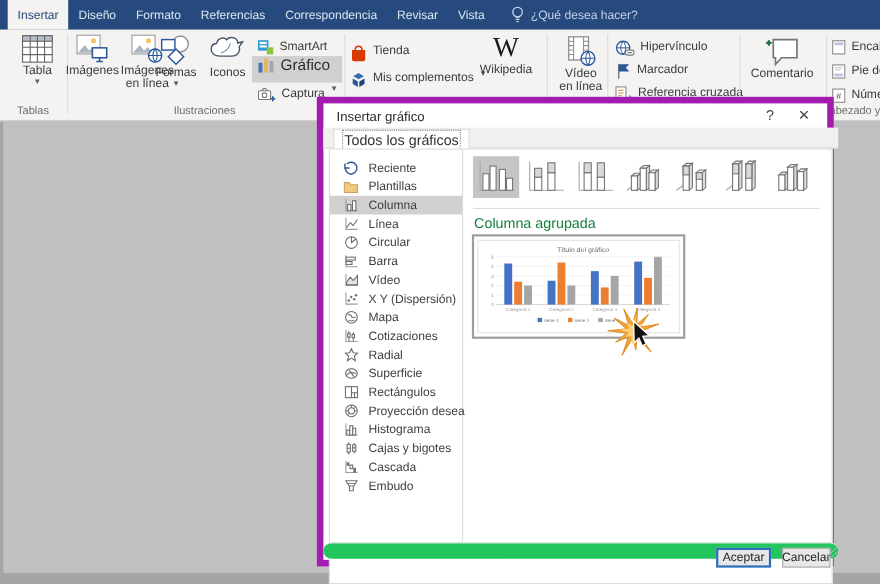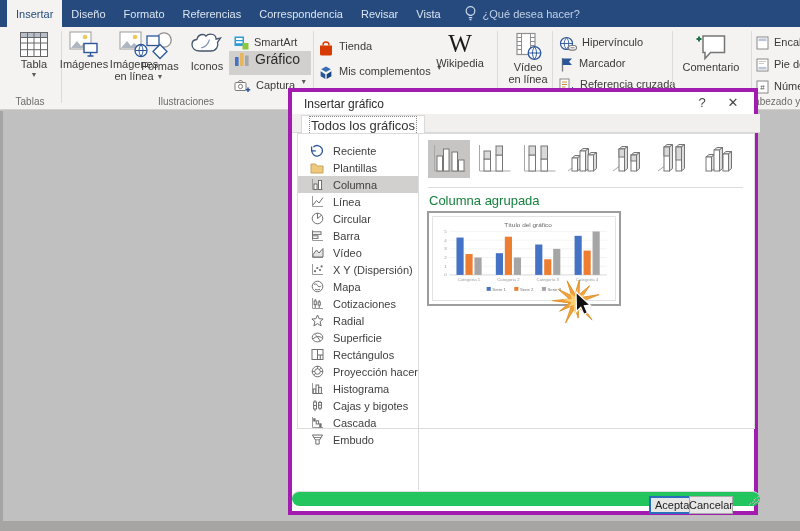--- a/index.html
+++ b/index.html
@@ -19,45 +19,45 @@
   .rowbtn{position:absolute;display:flex;align-items:flex-start;gap:5px;font-size:11px;color:#3b3a39;white-space:nowrap;}
   .grouplabel{position:absolute;bottom:2px;font-size:10px;color:#6e6c6a;text-align:center;white-space:nowrap;}
   .divider{position:absolute;top:4px;height:72px;width:1px;background:#ddDBd8;}
   .hl{background:#d2d0ce;}
   .wikiW{font-family:"Liberation Serif",serif;font-size:25px;color:#1a1a1a;line-height:26px;}
   
   .docarea{position:absolute;left:0;top:111px;width:800px;height:420px;background:#c0c0c0;}
   .leftstrip{position:absolute;left:0;top:111px;width:3px;height:410px;background:#a7a5a3;}
   .bottomstrip{position:absolute;left:0;top:521px;width:800px;height:10px;background:#a7a5a3;}
   
-  .dialog{position:absolute;left:288px;top:88px;width:470px;height:427px;background:#fff;border:4px solid #a21caf;z-index:10;}
+  .dialog{position:absolute;left:288px;top:88px;width:470px;height:427px;background:#fff;border:6px solid #a21caf;z-index:10;}
   .dlg-title{position:absolute;left:12px;top:5px;font-size:12px;color:#2b2b2b;}
   .dlg-help{position:absolute;right:44px;top:3px;font-size:13px;color:#444;width:16px;text-align:center;}
   .dlg-close{position:absolute;right:13px;top:3px;font-size:13px;color:#444;width:16px;text-align:center;}
   .tabstrip{position:absolute;left:0;top:22px;width:468px;height:19px;background:#f1f0ef;border-bottom:1px solid #d9d9d9;}
   .dlg-tab{position:absolute;left:9px;top:1px;height:19px;padding:0 9px;background:#fff;border:1px solid #d9d9d9;border-bottom:none;
     font-size:13px;color:#333;display:flex;align-items:center;}
   .dlg-tab .inner{outline:1px dotted #8a8a8a;outline-offset:1px;}
-  .page{position:absolute;left:5px;top:41px;width:458px;height:296px;background:#fff;border:1px solid #dcdcdc;}
+  .page{position:absolute;left:5px;top:41px;width:458px;height:396px;background:#fff;border:1px solid #dcdcdc;}
   .catlist{position:absolute;left:0;top:0;width:121px;height:356px;border-right:1px solid #dcdcdc;padding-top:8px;}
   .cat{display:flex;align-items:center;height:17px;padding-left:12px;gap:9px;font-size:11px;color:#404040;white-space:nowrap;}
   .cat.sel{background:#d2d0ce;}
   .cat .cic{width:14px;height:13px;display:flex;align-items:center;justify-content:center;flex:0 0 14px;}
   .rightpane{position:absolute;left:122px;top:0;width:335px;height:356px;}
   .thumbs{position:absolute;left:8px;top:6px;display:flex;gap:3px;}
   .thumb{width:42px;height:38px;display:flex;align-items:center;justify-content:center;}
   .thumb.sel{background:#c6c5c3;}
   .subsep{position:absolute;left:8px;top:53px;width:315px;border-top:1px solid #dcdcdc;}
   .subheading{position:absolute;left:9px;top:59px;font-size:13px;color:#15803d;}
   .preview{position:absolute;left:7px;top:77px;width:194px;height:95px;border:2px solid #9e9d9b;background:#fff;padding:3px;}
   .preview .chartframe{width:100%;height:100%;border:1px solid #e3e3e3;}
   .dlg-footer{position:absolute;left:0;top:399px;width:468px;height:15px;background:#22c55e;border-top:1px solid #ddd;border-radius:12px;}
   .okbtn{position:absolute;left:357px;top:4px;width:50px;height:18px;background:#e7e7e7;border:2px solid #2a6fbe;
     font-size:11px;color:#222;display:flex;align-items:center;justify-content:center;}
-  .cancelbtn{position:absolute;left:397px;top:4px;width:44px;height:18px;background:#e7e7e7;border:1px solid #a9a9a9;
+  .cancelbtn{position:absolute;left:417px;top:4px;width:44px;height:18px;background:#e7e7e7;border:1px solid #a9a9a9;
     font-size:11px;color:#222;display:flex;align-items:center;justify-content:center;}
   .grip{position:absolute;right:1px;bottom:1px;width:10px;height:10px;
     background:linear-gradient(135deg,transparent 50%,#b5b5b5 50%,#b5b5b5 55%,transparent 55%,transparent 70%,#b5b5b5 70%,#b5b5b5 75%,transparent 75%);}
   .starburst{position:absolute;left:548px;top:280px;width:64px;height:50px;z-index:20;}
   .ic{display:flex;align-items:center;justify-content:center;}
 </style>
 </head>
 <body>
 
 <div class="screen">
@@ -433,21 +433,21 @@
             <span>Rectángulos</span>
           </div>
           <div class="cat">
             <span class="cic">
               <svg width="13" height="13" viewBox="0 0 13 13">
                 <circle cx="6.5" cy="6.5" r="5.3" fill="#fff" stroke="#6f6f6f" stroke-width="1"></circle>
                 <circle cx="6.5" cy="6.5" r="2.8" fill="#fff" stroke="#6f6f6f" stroke-width="1"></circle>
                 <path d="M6.5 1.2v2.5M10.2 2.9L8.5 4.6M11.8 6.5H9.3M2.9 10.2l1.7-1.7M1.2 6.5h2.5" stroke="#6f6f6f" stroke-width="0.9"></path>
               </svg>
             </span>
-            <span>Proyección hacer</span>
+            <span>Proyección desea</span>
           </div>
           <div class="cat">
             <span class="cic">
               <svg width="13" height="13" viewBox="0 0 13 13">
                 <path d="M1.5 1v10.5H12" stroke="#9a9a9a" stroke-width="1" fill="none"></path>
                 <rect x="2.3" y="7" width="2.7" height="4.5" fill="#fff" stroke="#6f6f6f" stroke-width="1"></rect>
                 <rect x="5" y="3" width="2.7" height="8.5" fill="#fff" stroke="#6f6f6f" stroke-width="1"></rect>
                 <rect x="7.7" y="5.4" width="2.7" height="6.1" fill="#fff" stroke="#6f6f6f" stroke-width="1"></rect>
               </svg>
             </span>

